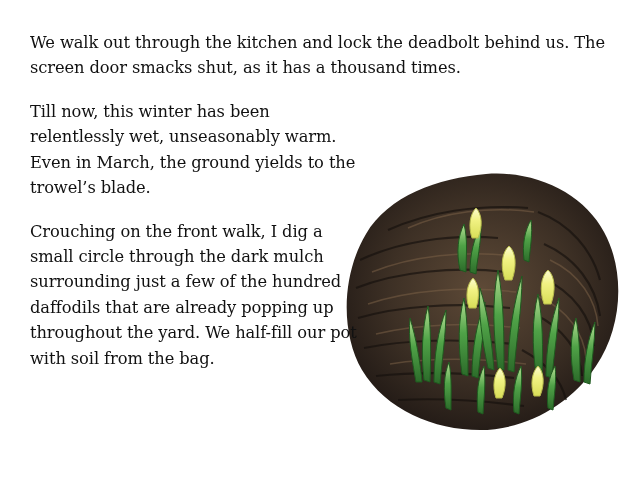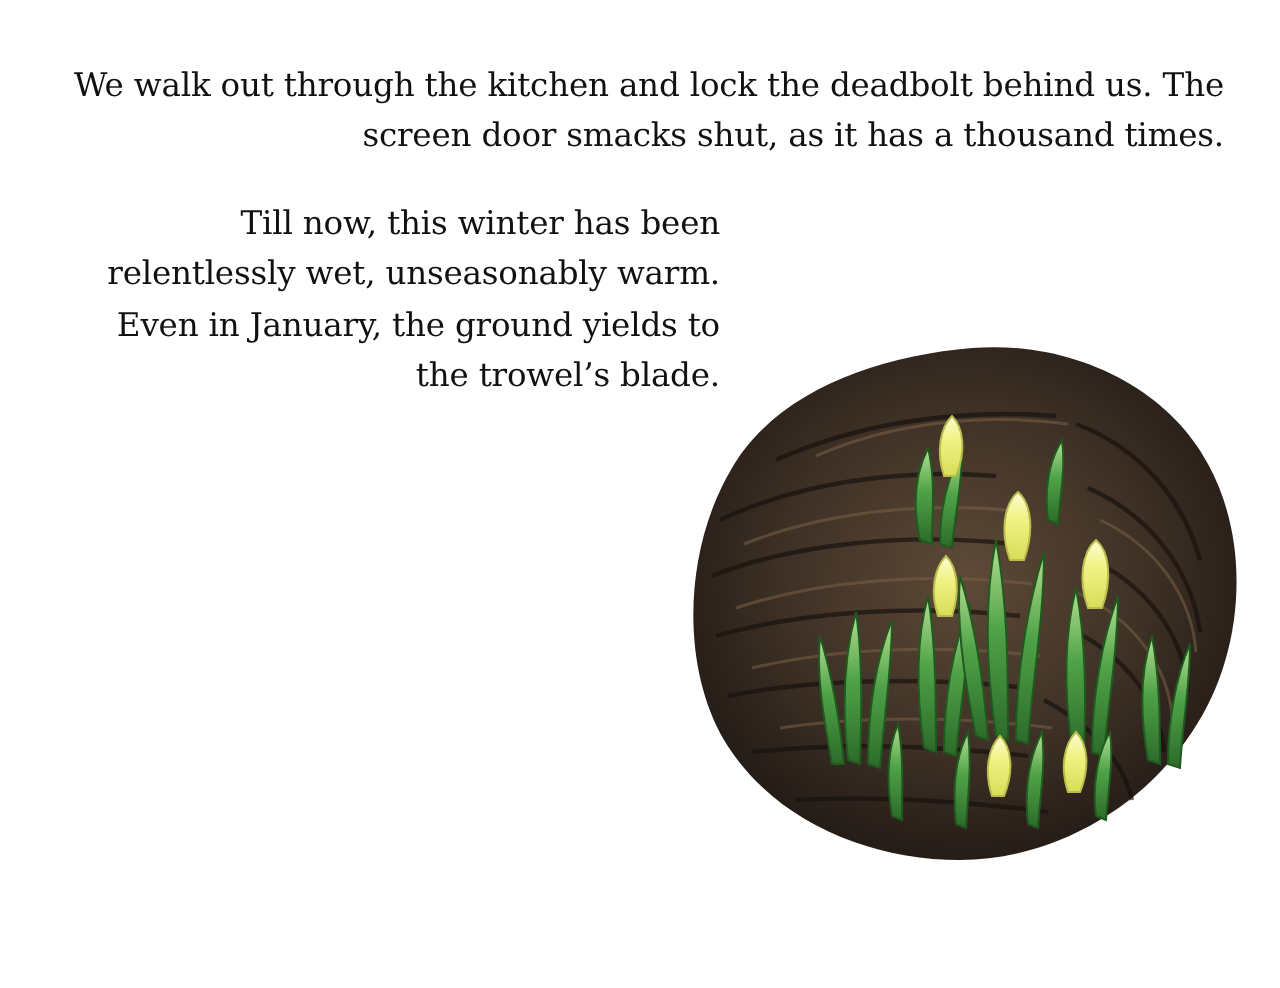--- a/index.html
+++ b/index.html
@@ -24,21 +24,20 @@
     position: relative;
     z-index: 2;
     width: 582px;
   }
   p.para {
     margin: 0 0 18px 0;
     font-size: 16.3px;
     line-height: 1.56;
     color: #111111;
     letter-spacing: -0.1px;
-    text-align: right;
   }
   p.para.narrow {
     width: 330px;
   }
   p.para.last {
     margin-bottom: 0;
   }
   .illustration {
     position: absolute;
     right: 12px;
@@ -154,16 +153,17 @@
           <path d="M132 104 C132 86 136 70 143 58 C143 76 139 92 138 106 Z" fill="url(#leafGrad)" stroke="#1f5a1f" stroke-width="1"></path>
           <path d="M186 92 C184 76 187 62 193 52 C195 66 192 80 191 94 Z" fill="url(#leafGrad)" stroke="#1f5a1f" stroke-width="1"></path>
           <path d="M134 70 C130 58 132 46 138 40 C144 46 145 58 140 70 Z" fill="url(#budGrad)" stroke="#b9bd4d" stroke-width="1"></path>
         </g>
       </g>
     </svg>
   </div>
 
   <div class="text-column">
     <p class="para">We walk out through the kitchen and lock the deadbolt behind us. The screen door smacks shut, as it has a thousand times.</p>
-    <p class="para narrow">Till now, this winter has been relentlessly wet, unseasonably warm. Even in January, the ground yields to the trowel’s blade.</p>
+    <p class="para narrow">Till now, this winter has been relentlessly wet, unseasonably warm. Even in March, the ground yields to the trowel’s blade.</p>
+    <p class="para narrow last">Crouching on the front walk, I dig a small circle through the dark mulch surrounding just a few of the hundred daffodils that are already popping up throughout the yard. We half-fill our pot with soil from the bag.</p>
   </div>
 
 </div>
 
 </body></html>

